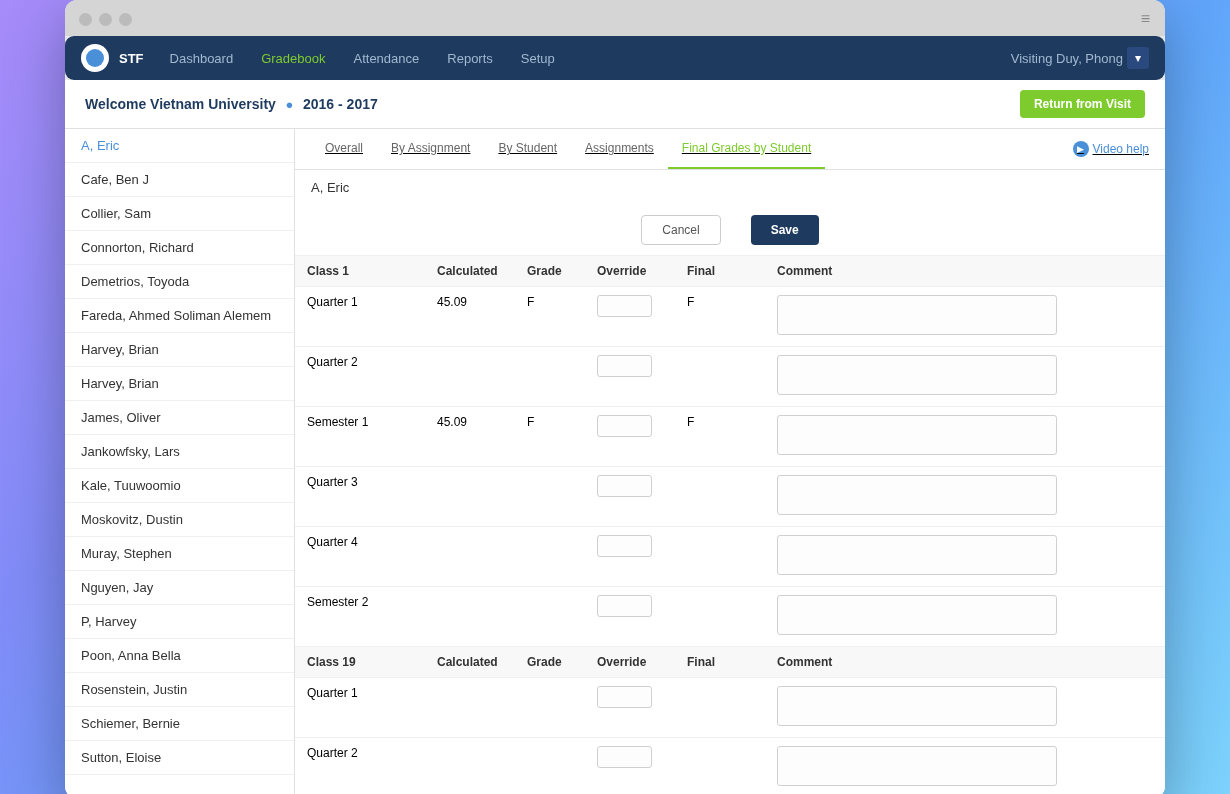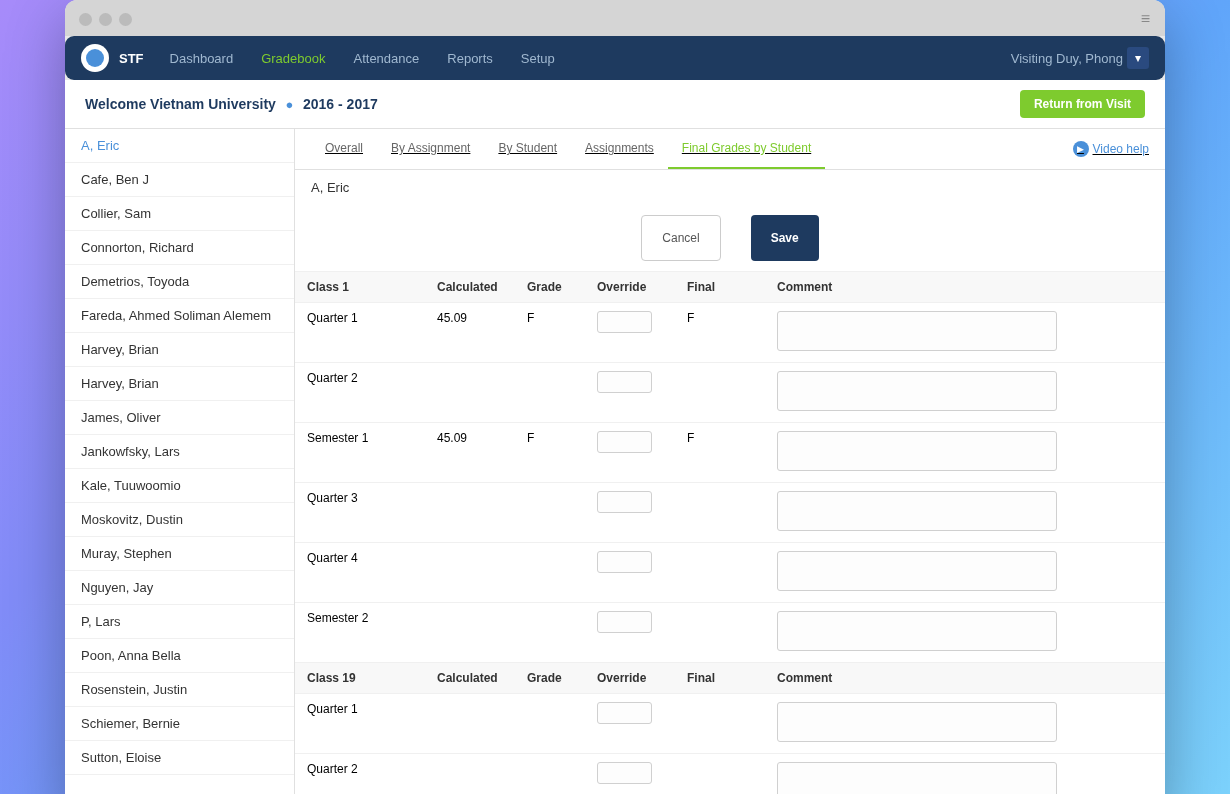--- a/index.html
+++ b/index.html
@@ -192,21 +192,21 @@
     .cancel-btn {
       padding: 6px 20px;
       border: 1px solid #ccc;
       background: white;
       color: #555;
       border-radius: 4px;
       font-size: 12px;
       cursor: pointer;
     }
     .save-btn {
-      padding: 16px 20px;
+      padding: 8px 20px;
       background: #1e3a5f;
       color: white;
       border: none;
       border-radius: 4px;
       font-size: 12px;
       font-weight: 600;
       cursor: pointer;
     }
     .grades-table {
       width: 100%;
@@ -307,21 +307,21 @@
       <div class="sidebar-item">Demetrios, Toyoda</div>
       <div class="sidebar-item">Fareda, Ahmed Soliman Alemem</div>
       <div class="sidebar-item">Harvey, Brian</div>
       <div class="sidebar-item">Harvey, Brian</div>
       <div class="sidebar-item">James, Oliver</div>
       <div class="sidebar-item">Jankowfsky, Lars</div>
       <div class="sidebar-item">Kale, Tuuwoomio</div>
       <div class="sidebar-item">Moskovitz, Dustin</div>
       <div class="sidebar-item">Muray, Stephen</div>
       <div class="sidebar-item">Nguyen, Jay</div>
-      <div class="sidebar-item">P, Lars</div>
+      <div class="sidebar-item">P, Harvey</div>
       <div class="sidebar-item">Poon, Anna Bella</div>
       <div class="sidebar-item">Rosenstein, Justin</div>
       <div class="sidebar-item">Schiemer, Bernie</div>
       <div class="sidebar-item">Sutton, Eloise</div>
 
     </div>
 
     <div class="content-area">
 
       <div class="tabs-bar">

